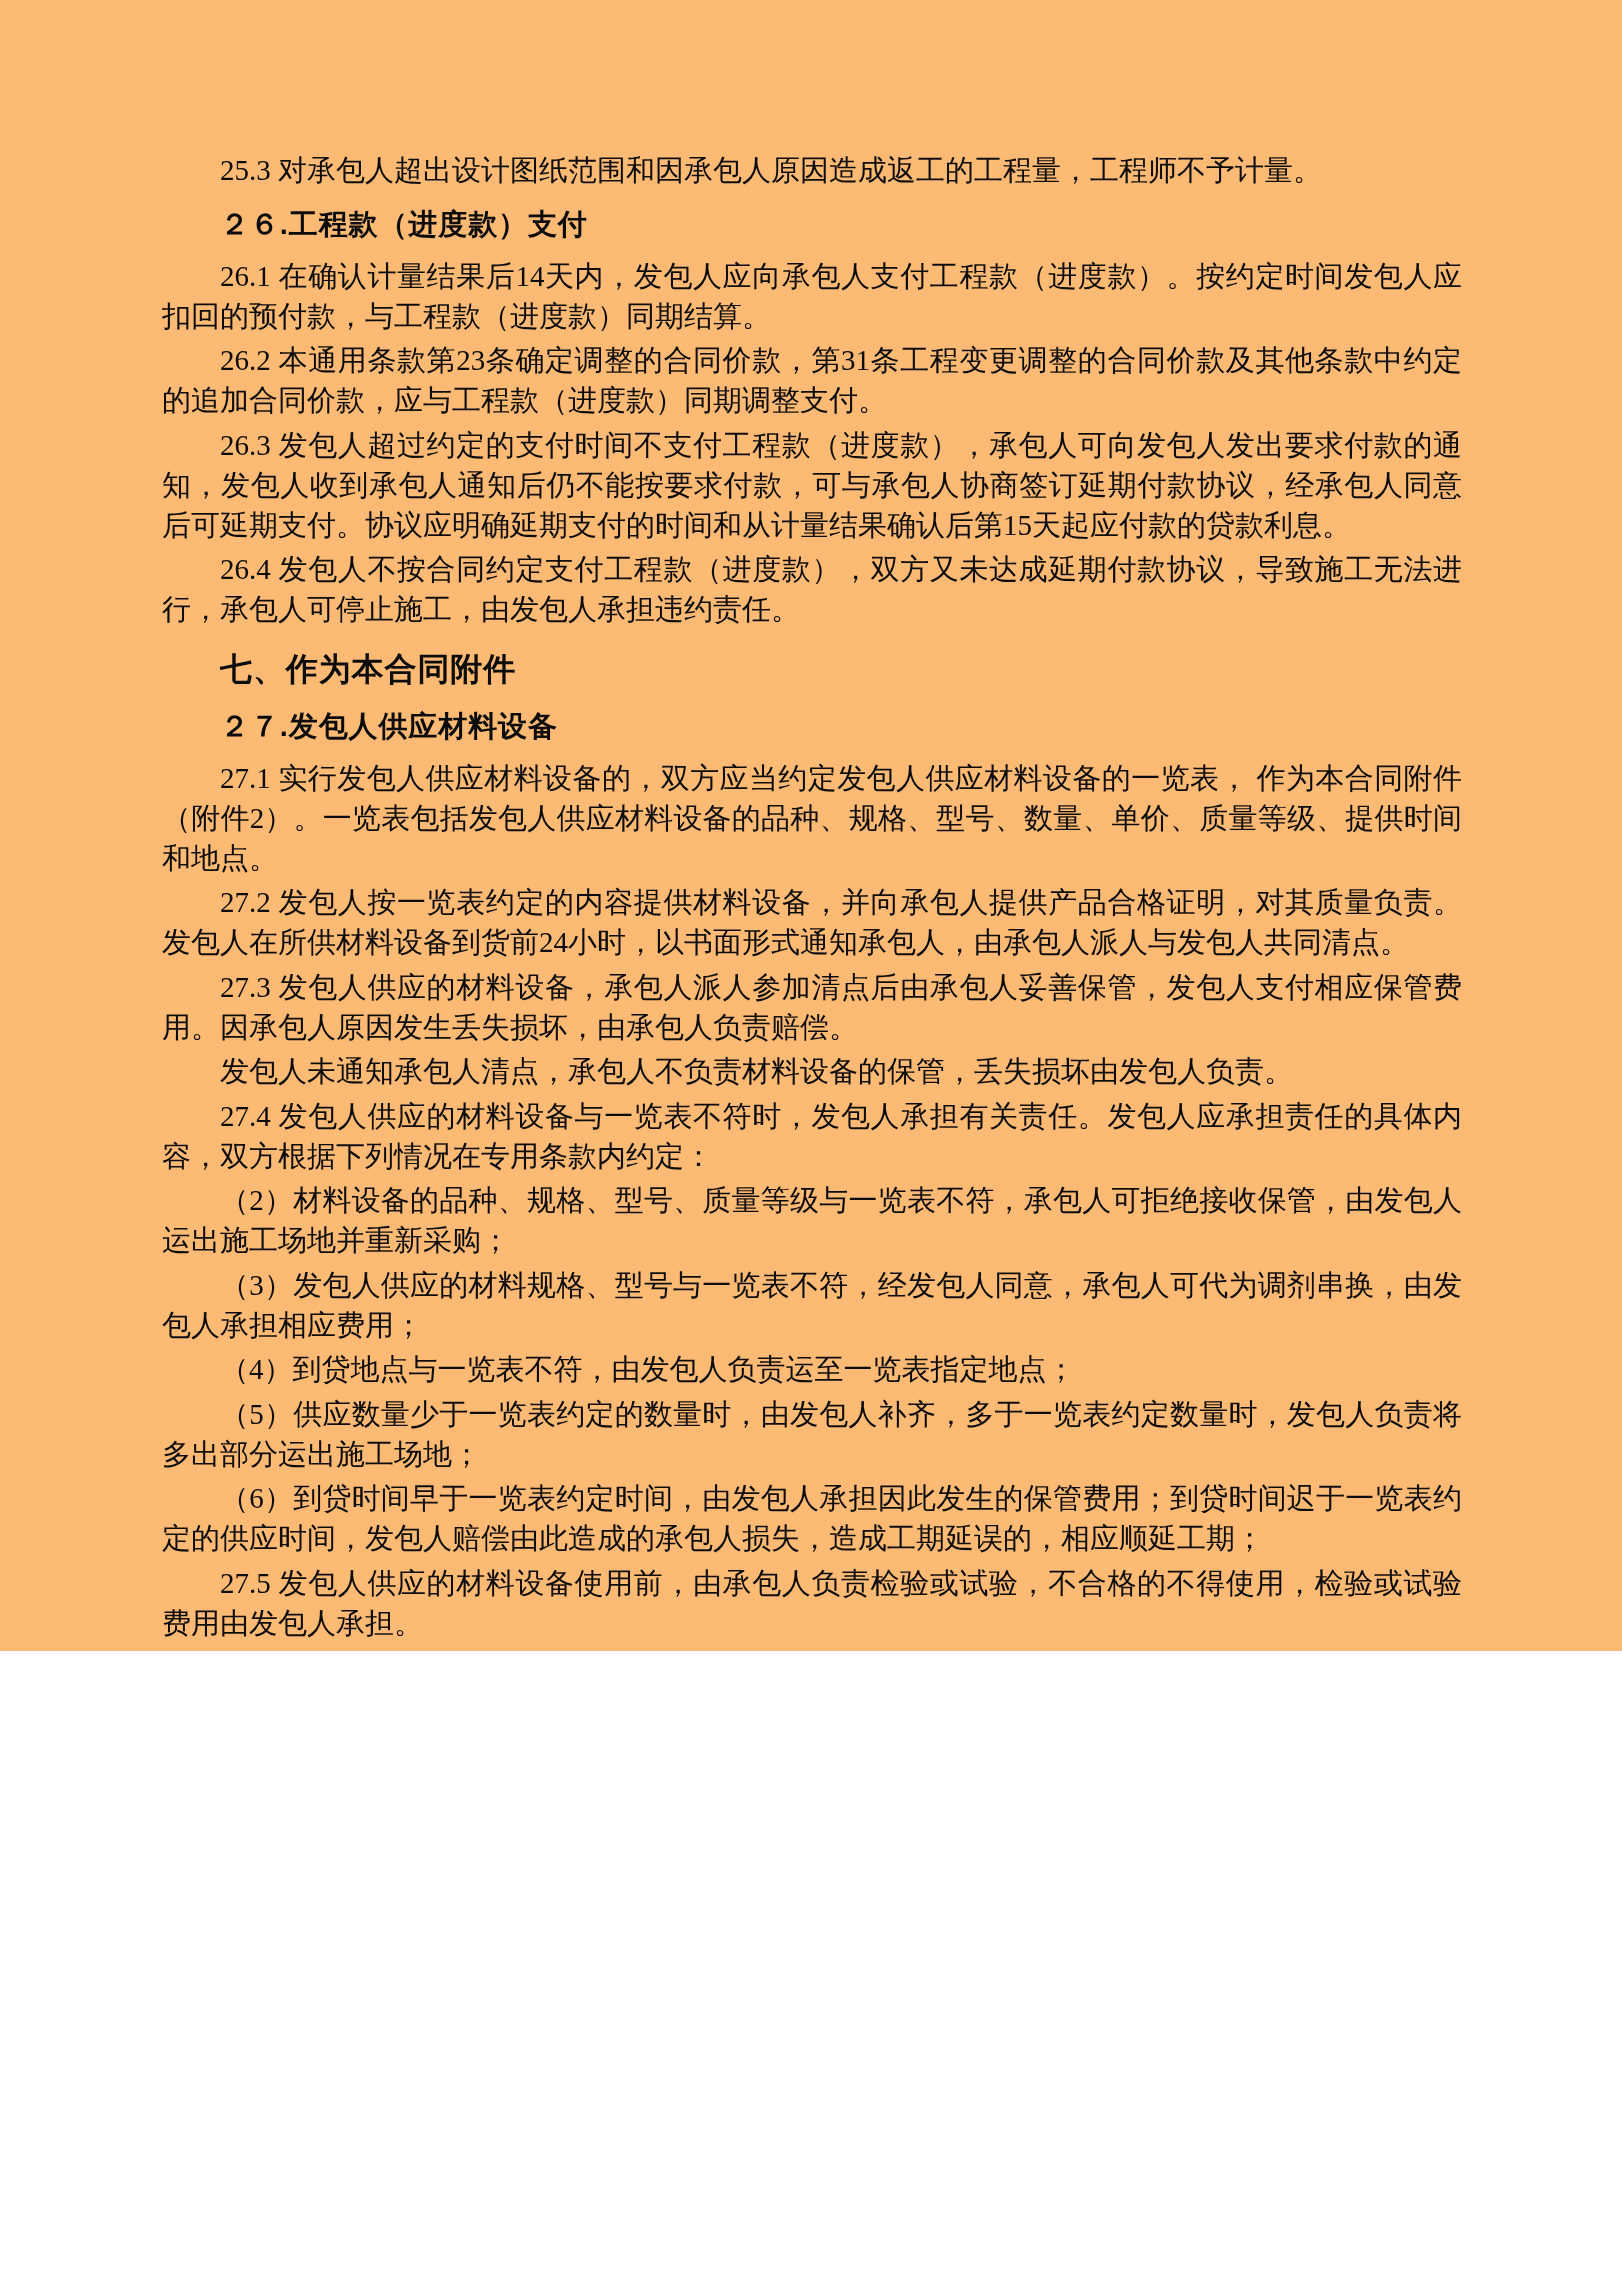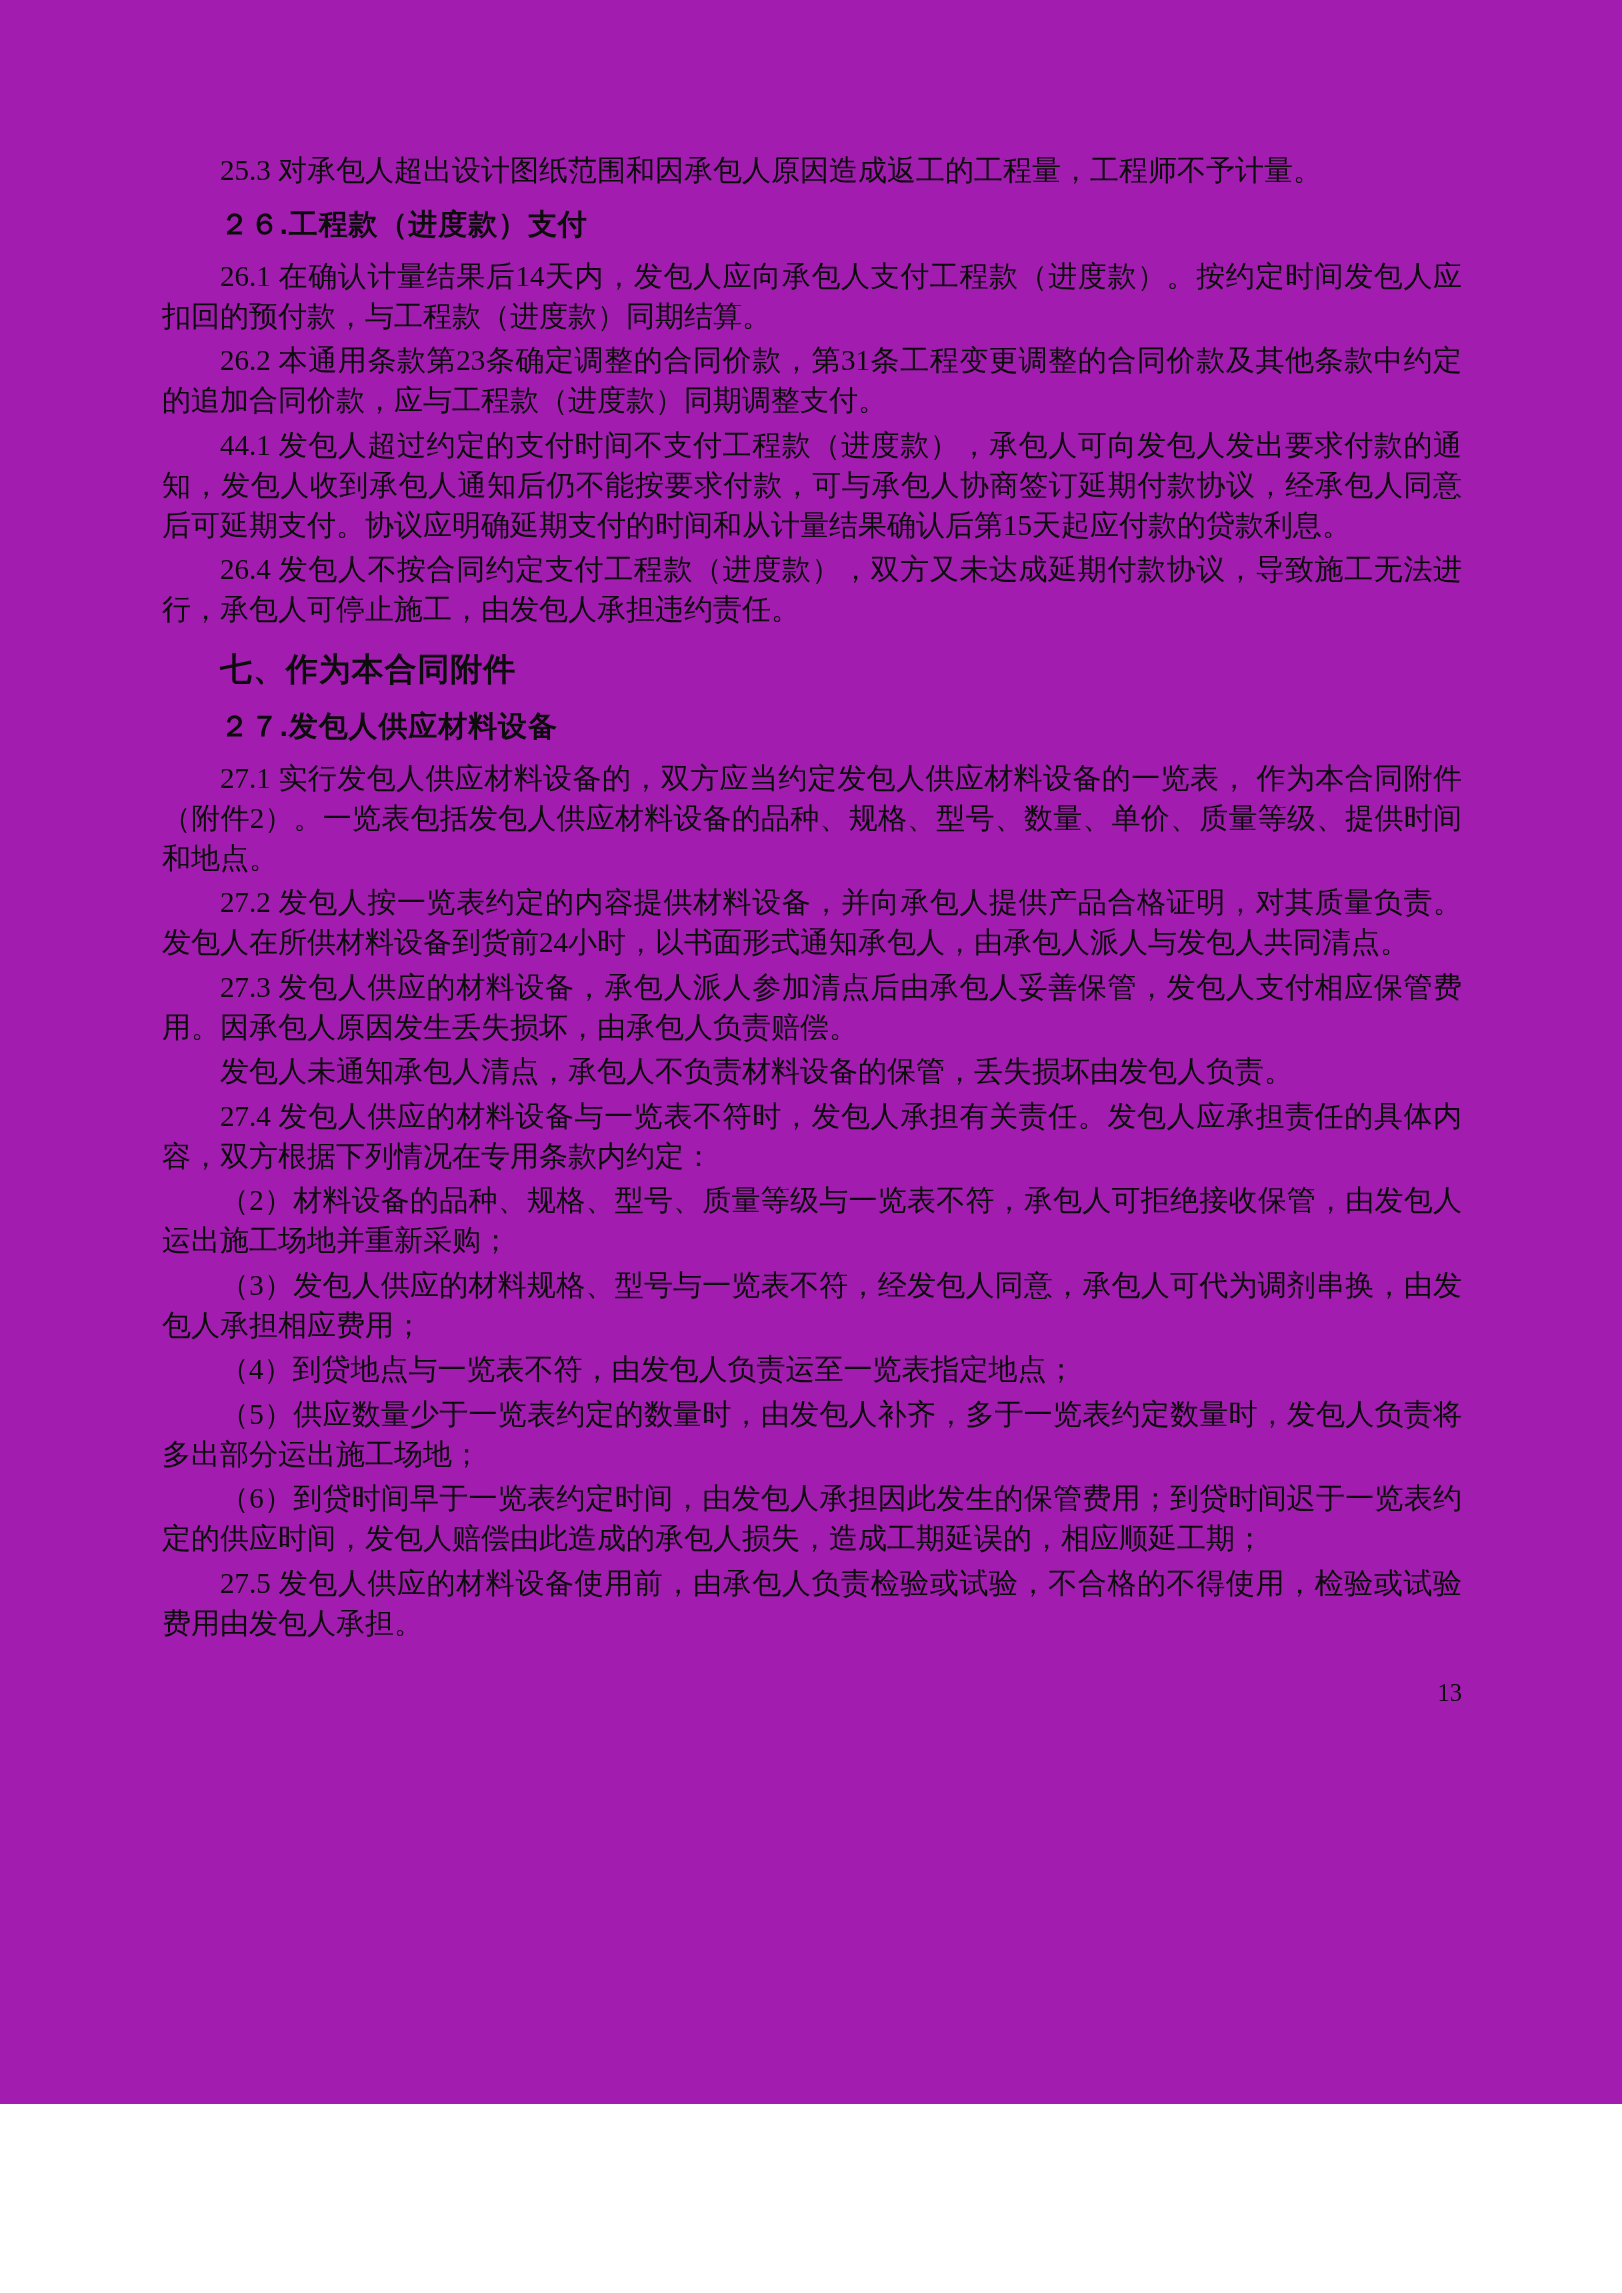--- a/index.html
+++ b/index.html
@@ -3,23 +3,23 @@
 <meta charset="utf-8">
 <style>
   html, body {
     margin: 0;
     padding: 0;
     background: #ffffff;
   }
   .page {
     position: relative;
     width: 1623px;
-    height: 2104px;
+    height: 1651px;
     margin: 0 auto;
-    background: #a21caf;
+    background: #fdba74;
     overflow: hidden;
     font-family: "Liberation Serif", "DejaVu Serif", serif;
     color: #0c0c0c;
   }
   .content {
     position: absolute;
     left: 162px;
     right: 161px;
     top: 150px;
   }
@@ -62,21 +62,21 @@
 
 <div class="page">
   <div class="content">
 
     <p class="para">25.3 对承包人超出设计图纸范围和因承包人原因造成返工的工程量，工程师不予计量。</p>
 
     <h4 class="sub-heading">２６.工程款（进度款）支付</h4>
 
     <p class="para">26.1 在确认计量结果后14天内，发包人应向承包人支付工程款（进度款）。按约定时间发包人应扣回的预付款，与工程款（进度款）同期结算。</p>
     <p class="para">26.2 本通用条款第23条确定调整的合同价款，第31条工程变更调整的合同价款及其他条款中约定的追加合同价款，应与工程款（进度款）同期调整支付。</p>
-    <p class="para">44.1 发包人超过约定的支付时间不支付工程款（进度款），承包人可向发包人发出要求付款的通知，发包人收到承包人通知后仍不能按要求付款，可与承包人协商签订延期付款协议，经承包人同意后可延期支付。协议应明确延期支付的时间和从计量结果确认后第15天起应付款的贷款利息。</p>
+    <p class="para">26.3 发包人超过约定的支付时间不支付工程款（进度款），承包人可向发包人发出要求付款的通知，发包人收到承包人通知后仍不能按要求付款，可与承包人协商签订延期付款协议，经承包人同意后可延期支付。协议应明确延期支付的时间和从计量结果确认后第15天起应付款的贷款利息。</p>
     <p class="para">26.4 发包人不按合同约定支付工程款（进度款），双方又未达成延期付款协议，导致施工无法进行，承包人可停止施工，由发包人承担违约责任。</p>
 
     <h3 class="chapter-heading">七、作为本合同附件</h3>
 
     <h4 class="sub-heading">２７.发包人供应材料设备</h4>
 
     <p class="para">27.1 实行发包人供应材料设备的，双方应当约定发包人供应材料设备的一览表， 作为本合同附件（附件2）。一览表包括发包人供应材料设备的品种、规格、型号、数量、单价、质量等级、提供时间和地点。</p>
     <p class="para">27.2 发包人按一览表约定的内容提供材料设备，并向承包人提供产品合格证明，对其质量负责。发包人在所供材料设备到货前24小时，以书面形式通知承包人，由承包人派人与发包人共同清点。</p>
     <p class="para">27.3 发包人供应的材料设备，承包人派人参加清点后由承包人妥善保管，发包人支付相应保管费用。因承包人原因发生丢失损坏，由承包人负责赔偿。</p>
     <p class="para">发包人未通知承包人清点，承包人不负责材料设备的保管，丢失损坏由发包人负责。</p>

